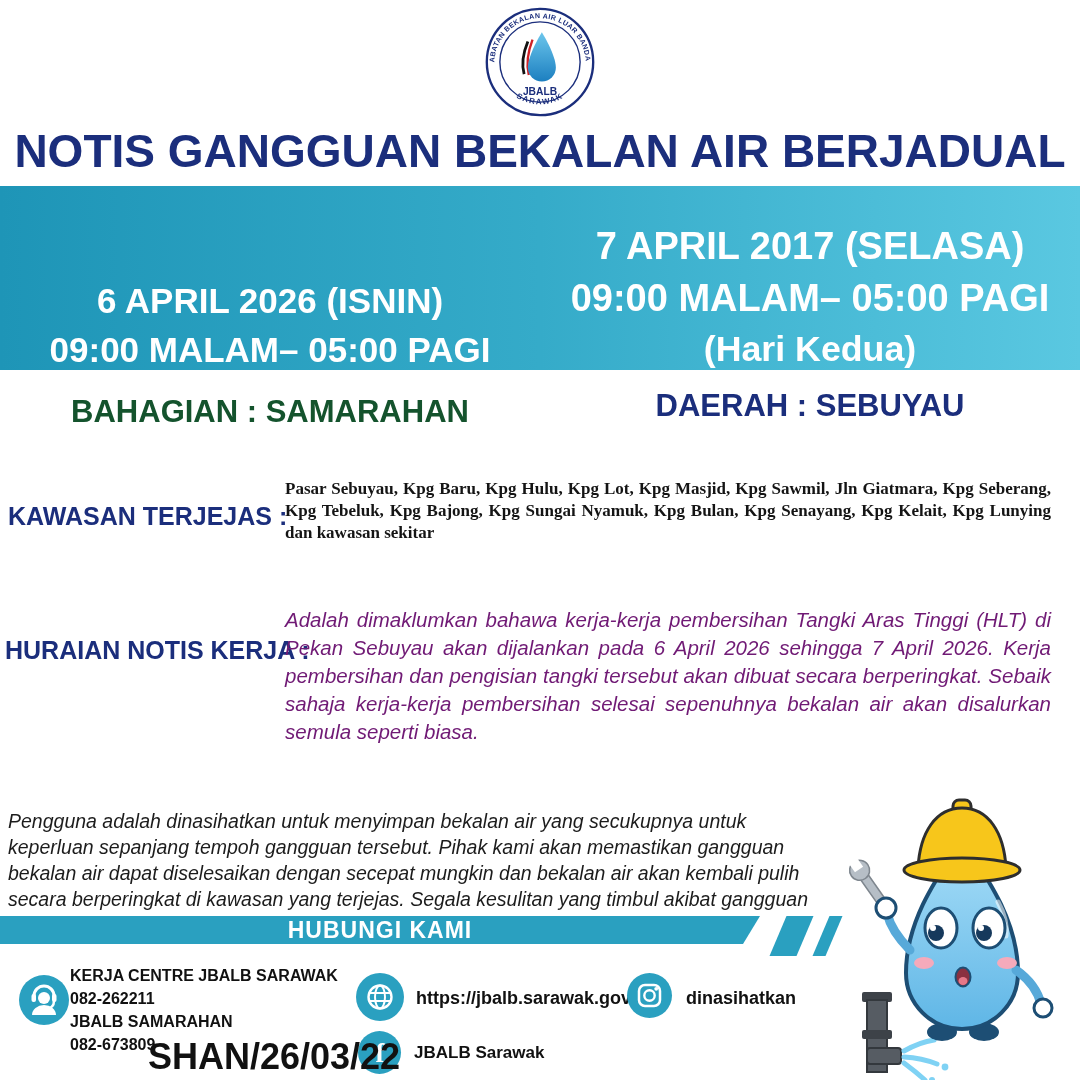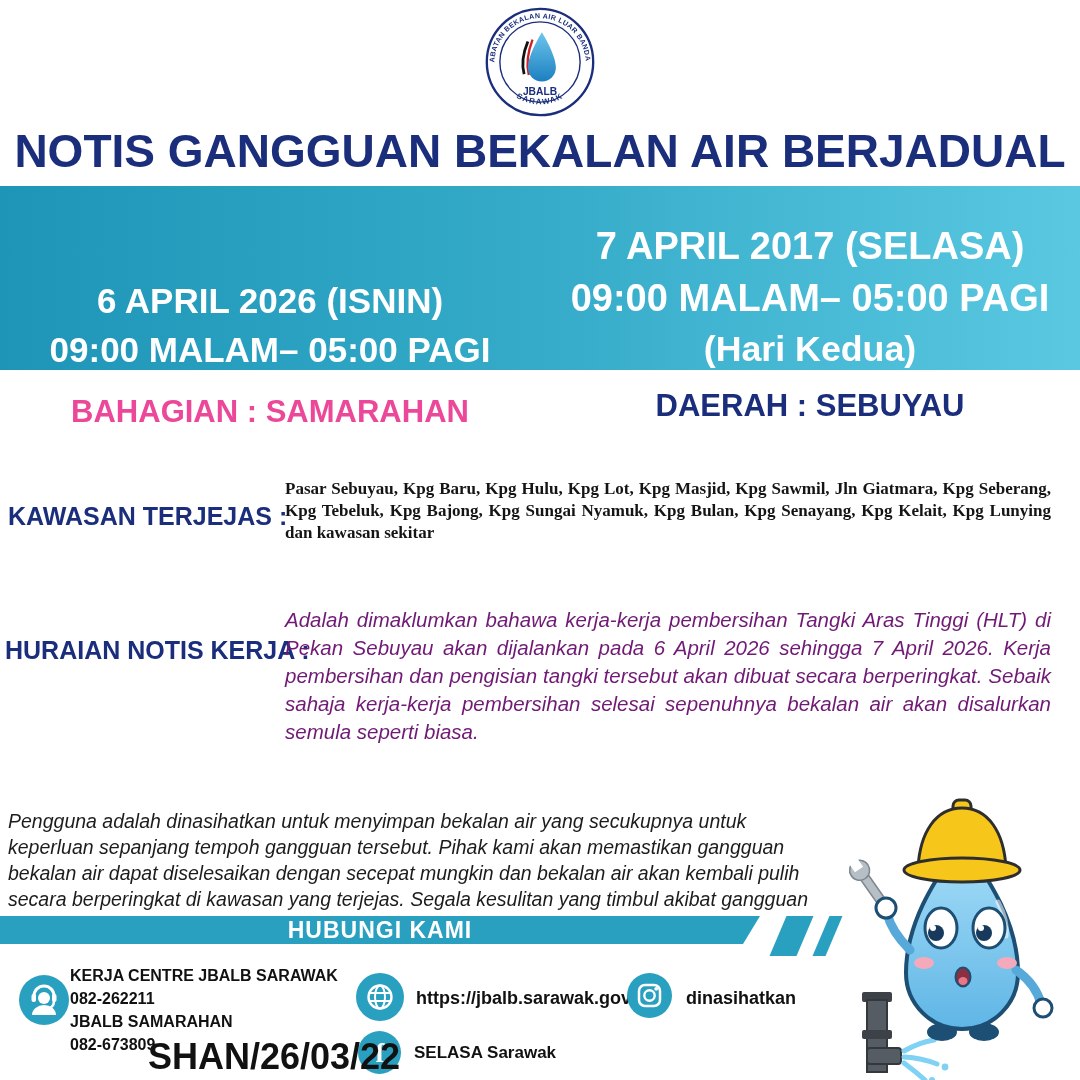--- a/index.html
+++ b/index.html
@@ -21,21 +21,21 @@
     top:186px;left:0;width:1080px;height:184px;
     background:linear-gradient(90deg,#1e95b7 0%,#35abc9 50%,#5ac8e1 100%);
     display:flex;color:#fff;font-weight:700;
   }
   .banner .col{width:50%;display:flex;flex-direction:column;justify-content:flex-end;align-items:center;gap:9px;text-align:center;}
   .col-day1{font-size:35px;}
   .col-day2{font-size:38px;}
   .banner .hari{font-size:0.94em;}
 
   
-  .bahagian{top:394px;left:0;width:540px;text-align:center;font-size:31px;font-weight:800;color:#ec4899;}
+  .bahagian{top:394px;left:0;width:540px;text-align:center;font-size:31px;font-weight:800;color:#14532d;}
   .daerah{top:388px;left:540px;width:540px;text-align:center;font-size:31px;font-weight:800;color:#1b2e7c;}
 
   
   .sec-label{font-size:25px;font-weight:800;color:#1b2e7c;white-space:nowrap;}
   .affected-label{top:502px;left:8px;}
   .affected-text{
     top:478px;left:285px;width:766px;
     font-size:17px;font-weight:700;color:#141414;line-height:22px;text-align:justify;font-family:Liberation Serif, serif;
   }
   .work-label{top:636px;left:5px;}
@@ -159,21 +159,21 @@
   <rect x="13" y="13" width="21" height="21" rx="6" stroke="#fff" stroke-width="2.5" fill="none"></rect>
   <circle cx="23.5" cy="23.5" r="5.2" stroke="#fff" stroke-width="2.4" fill="none"></circle>
   <circle cx="30.2" cy="16.8" r="1.9" fill="#fff"></circle>
 </svg>
 <div class="abs ig-text">dinasihatkan</div>
 
 <svg class="abs icon icon-fb" width="45" height="45" viewBox="0 0 45 45">
   <circle cx="22.5" cy="22.5" r="21.5" fill="#2aa0c0"></circle>
   <text x="23" y="32" text-anchor="middle" font-size="27" font-weight="bold" fill="#fff" font-family="Liberation Serif, serif">f</text>
 </svg>
-<div class="abs fb-text">SELASA Sarawak</div>
+<div class="abs fb-text">JBALB Sarawak</div>
 
 <div class="abs reference">SHAN/26/03/22</div>
 
 <svg class="abs mascot" viewBox="0 0 232 300">
   <defs>
     <linearGradient id="bodyGrad" x1="0" y1="0" x2="0" y2="1">
       <stop offset="0" stop-color="#a8def8"></stop>
         <stop offset="1" stop-color="#5fb6e6"></stop>
     </linearGradient>
   </defs>

